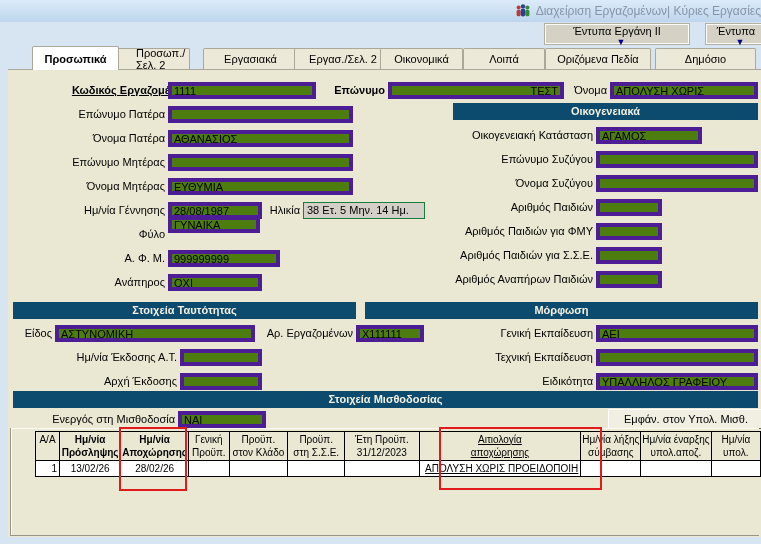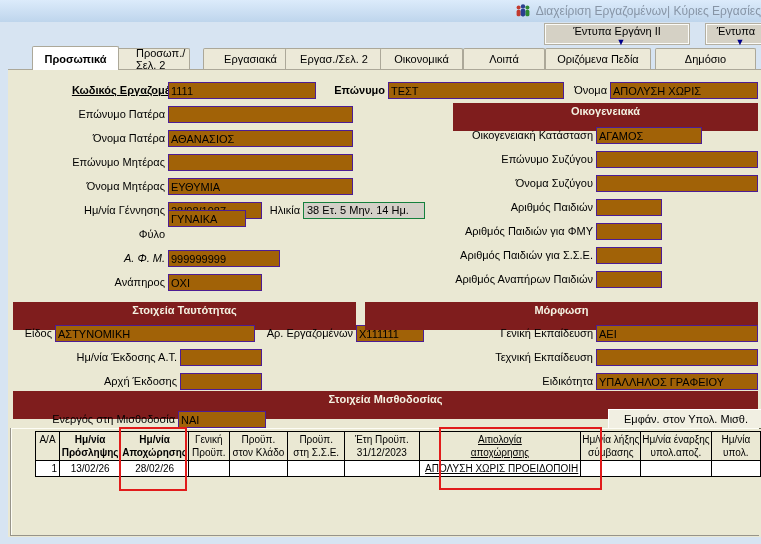--- a/index.html
+++ b/index.html
@@ -25,26 +25,26 @@
     font-size:11px; z-index:1; }
   .tab.active { top:46px; height:24px; background:#fff; font-weight:bold; z-index:3;margin-left:24px; }
   .tabline { position:absolute; left:8px; top:69px; width:753px; height:1px; background:#aca899; z-index:2; }
 
   
   .content { position:absolute; left:8px; top:70px; width:753px; height:467px; background:#eae8d3; }
 
   .lbl { position:absolute; text-align:right; white-space:nowrap; font-size:11px; line-height:13px; }
   .lbl.b { font-weight:bold; }
   .lbl.u { text-decoration:underline;margin-left:24px; }
-  .inp { position:absolute; height:17px; border:1px solid #4c1d95; background:#a16207; font-family:inherit;
+  .inp { position:absolute; height:17px; border:4px solid #4c1d95; background:#4d7c0f; font-family:inherit;
     font-size:11px; padding:0 2px; color:#000; }
   .ro { position:absolute; height:17px; border:1px solid #15803d; background:#d4d0c8; font-size:11px;
     line-height:15px; padding:0 3px; white-space:nowrap; overflow:hidden; }
 
-  .secbar { position:absolute; height:28px; background:#7f1d1d; color:#f4f2e2; font-weight:bold;
+  .secbar { position:absolute; height:17px; background:#0c4a6e; color:#f4f2e2; font-weight:bold;
     font-size:11px; text-align:center; line-height:17px; }
 
   .show-btn { position:absolute; left:608px; top:409px; width:156px; height:20px; background:#f1efe2;
     border-top:1px solid #fff; border-left:1px solid #fff; border-right:1px solid #676754;
     border-bottom:1px solid #676754; font-size:11px; text-align:center; line-height:18px; cursor:default; }
 
   
   .gframe { position:absolute; left:10px; top:428px; width:749px; height:108px;
     border-left:1px solid #97948a; border-bottom:1px solid #97948a; box-shadow:1px 1px 0 #fdfdf5 inset; }
 
@@ -83,53 +83,53 @@
     <span class="arrow">▼</span>
   </div>
   <div class="dd-btn" style="left:706px; top:24px; width:60px;">
     <span>Έντυπα</span>
     <span class="arrow">▼</span>
   </div>
 
   <div class="tab active" style="left:8px; width:87px;">Προσωπικά</div>
   <div class="tab" style="left:95px; width:95px;padding-left:40px;">Προσωπ./Σελ. 2</div>
   <div class="tab" style="left:190px; width:95px;margin-left:13px;">Εργασιακά</div>
-  <div class="tab" style="left:285px; width:98px;">Εργασ./Σελ. 2</div>
+  <div class="tab" style="left:294px; width:98px;">Εργασ./Σελ. 2</div>
   <div class="tab" style="left:380px; width:83px;">Οικονομικά</div>
   <div class="tab" style="left:463px; width:82px;">Λοιπά</div>
   <div class="tab" style="left:545px; width:106px;">Οριζόμενα Πεδία</div>
   <div class="tab" style="left:655px; width:101px;">Δημόσιο</div>
   <div class="tabline"></div>
 
   <div class="content"></div>
 
   <div class="lbl b u" style="left:8px; top:84px; width:157px;">Κωδικός Εργαζομένου</div>
   <input class="inp" style="left: 168px; top: 82px; width: 148px;" value="1111">
   <div class="lbl b" style="left:323px; top:84px; width:62px;">Επώνυμο</div>
-  <input class="inp" style="left: 388px; top: 82px; width: 176px;" value="ΤΕΣΤ">
+  <input class="inp" style="left: 388px; top: 82px; width: 176px; text-align: right;" value="ΤΕΣΤ">
   <div class="lbl" style="left:560px; top:84px; width:47px;">Όνομα</div>
   <input class="inp" style="left: 610px; top: 82px; width: 148px;" value="ΑΠΟΛΥΣΗ ΧΩΡΙΣ">
 
   <div class="lbl" style="left:8px; top:108px; width:157px;">Επώνυμο Πατέρα</div>
   <input class="inp" style="left: 168px; top: 106px; width: 185px;" value="">
   <div class="lbl" style="left:8px; top:132px; width:157px;">Όνομα Πατέρα</div>
   <input class="inp" style="left: 168px; top: 130px; width: 185px;" value="ΑΘΑΝΑΣΙΟΣ">
   <div class="lbl" style="left:8px; top:156px; width:157px;">Επώνυμο Μητέρας</div>
   <input class="inp" style="left: 168px; top: 154px; width: 185px;" value="">
   <div class="lbl" style="left:8px; top:180px; width:157px;">Όνομα Μητέρας</div>
   <input class="inp" style="left: 168px; top: 178px; width: 185px;" value="ΕΥΘΥΜΙΑ">
 
   <div class="lbl" style="left:8px; top:204px; width:157px;">Ημ/νία Γέννησης</div>
   <input class="inp" style="left: 168px; top: 202px; width: 94px;" value="28/08/1987">
   <div class="lbl" style="left:264px; top:204px; width:36px;">Ηλικία</div>
   <div class="ro" style="left:303px; top:202px; width:122px;">38 Ετ. 5 Μην. 14 Ημ.</div>
 
   <div class="lbl" style="left:8px; top:228px; width:157px;">Φύλο</div>
-  <input class="inp" style="left: 168px; top: 210px; width: 78px;" value="ΓΥΝΑΙΚΑ">
-  <div class="lbl" style="left:8px; top:252px; width:157px;font-style:italic;">Α. Φ. Μ.</div>
+  <input class="inp" style="left: 168px; top: 216px; width: 92px;" value="ΓΥΝΑΙΚΑ">
+  <div class="lbl" style="left:8px; top:252px; width:157px;">Α. Φ. Μ.</div>
   <input class="inp" style="left: 168px; top: 250px; width: 112px;" value="999999999">
   <div class="lbl" style="left:8px; top:276px; width:157px;">Ανάπηρος</div>
   <input class="inp" style="left: 168px; top: 274px; width: 94px;" value="ΟΧΙ">
 
   <div class="secbar" style="left:453px; top:103px; width:305px;">Οικογενειακά</div>
   <div class="lbl" style="left:380px; top:129px; width:213px;">Οικογενειακή Κατάσταση</div>
   <input class="inp" style="left: 596px; top: 127px; width: 106px;" value="ΑΓΑΜΟΣ">
   <div class="lbl" style="left:380px; top:153px; width:213px;">Επώνυμο Συζύγου</div>
   <input class="inp" style="left: 596px; top: 151px; width: 162px;" value="">
   <div class="lbl" style="left:380px; top:177px; width:213px;">Όνομα Συζύγου</div>

